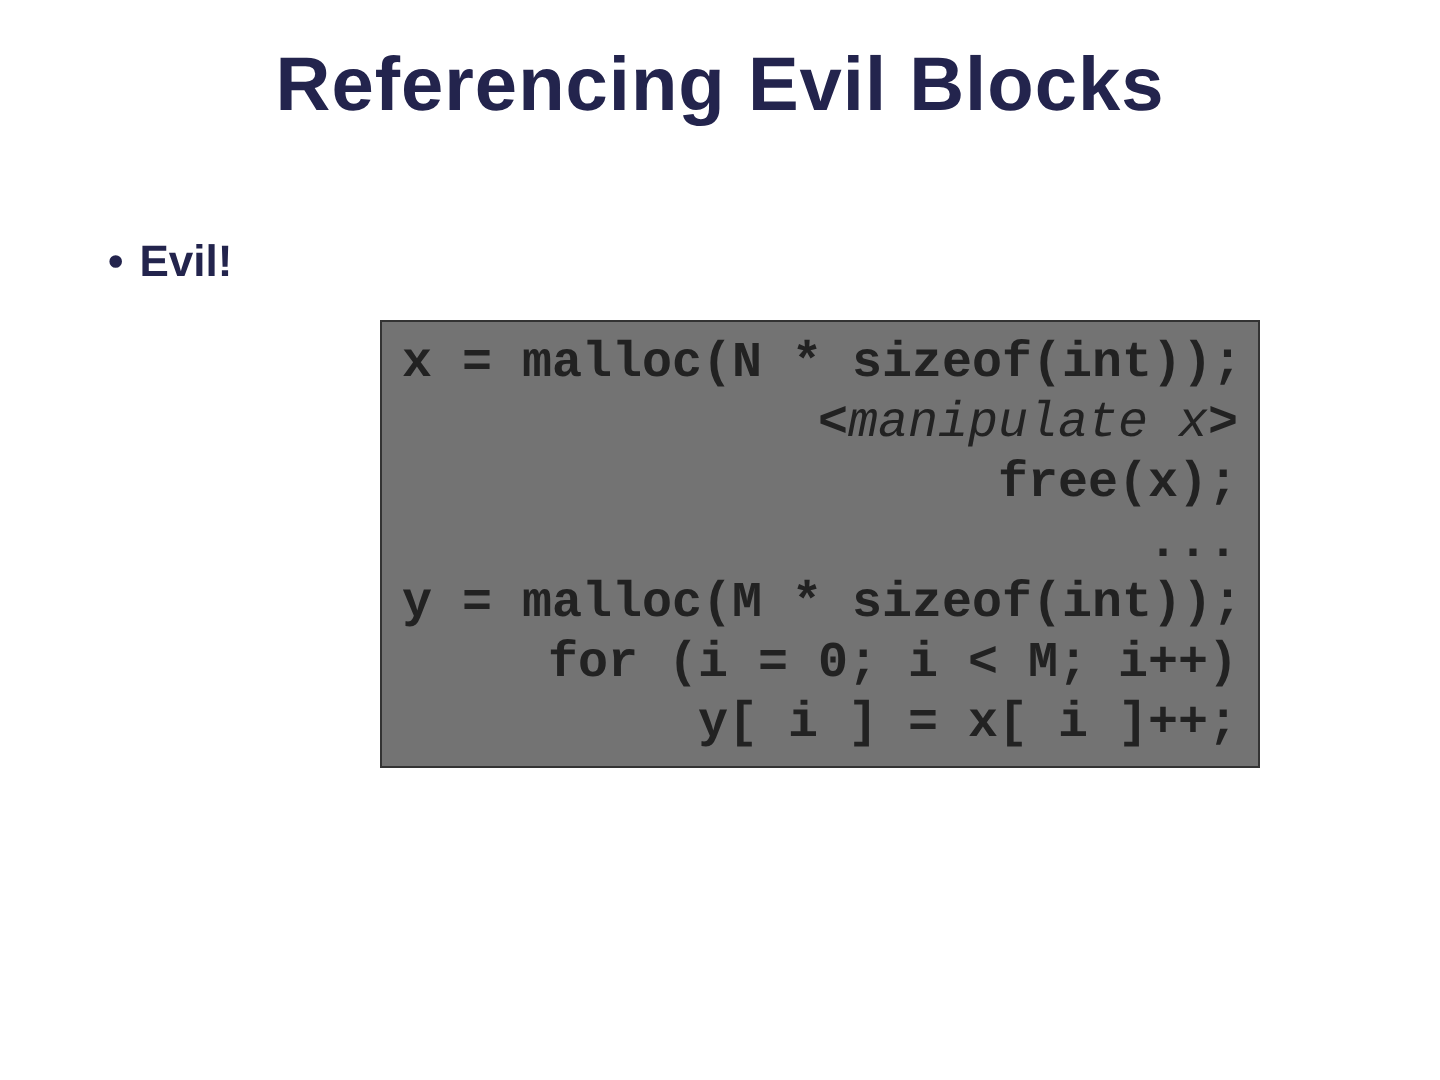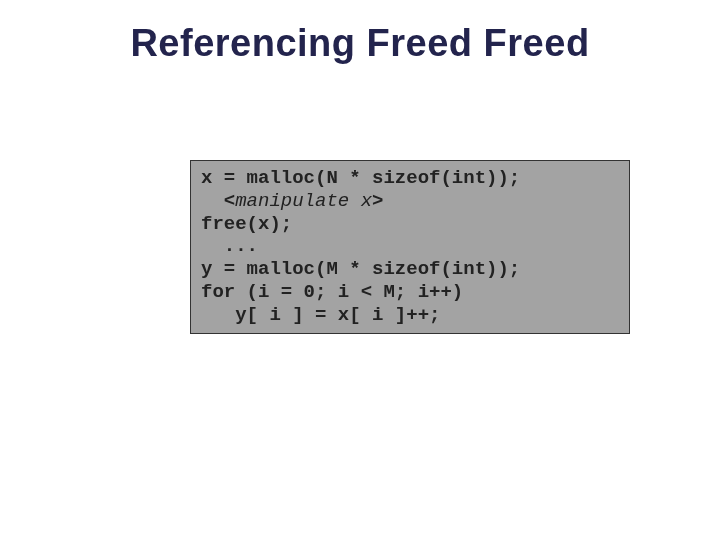--- a/index.html
+++ b/index.html
@@ -40,45 +40,49 @@
     display: inline-block;
     margin-right: 8px;
     font-size: 22px;
     line-height: 1;
   }
   .code-box {
     position: absolute;
     top: 160px;
     left: 190px;
     width: 440px;
-    background: #a3a3a3;
+    background: #737373;
     border: 1px solid #333333;
     padding: 6px 10px 6px 10px;
     box-sizing: border-box;
     font-family: "Courier New", Courier, monospace;
-    font-size: 19px;
+    font-size: 25px;
     font-weight: bold;
     color: #222222;
     line-height: 1.2;
     white-space: pre;
+    text-align: right;
   }
   .code-box .inner-line {
     display: block;
   }
   .code-box .italic {
     font-style: italic;
     font-weight: normal;
   }
   .code-box .angle {
     font-weight: bold;
   }
 </style>
 </head>
 <body>
 
 <div class="slide">
 
-  <div class="title">Referencing Freed Freed</div>
+  <div class="title">Referencing Evil Blocks</div>
 
+  <div class="bullet">
+    <span class="dot">•</span><span>Evil!</span>
+  </div>
 
   <div class="code-box"><span class="inner-line">x = malloc(N * sizeof(int));</span><span class="inner-line"><span>  </span><span class="angle">&lt;</span><span class="italic">manipulate x</span><span class="angle">&gt;</span></span><span class="inner-line">free(x);</span><span class="inner-line">  ...</span><span class="inner-line">y = malloc(M * sizeof(int));</span><span class="inner-line">for (i = 0; i &lt; M; i++)</span><span class="inner-line">   y[ i ] = x[ i ]++;</span></div>
 
 </div>
 
 </body></html>

